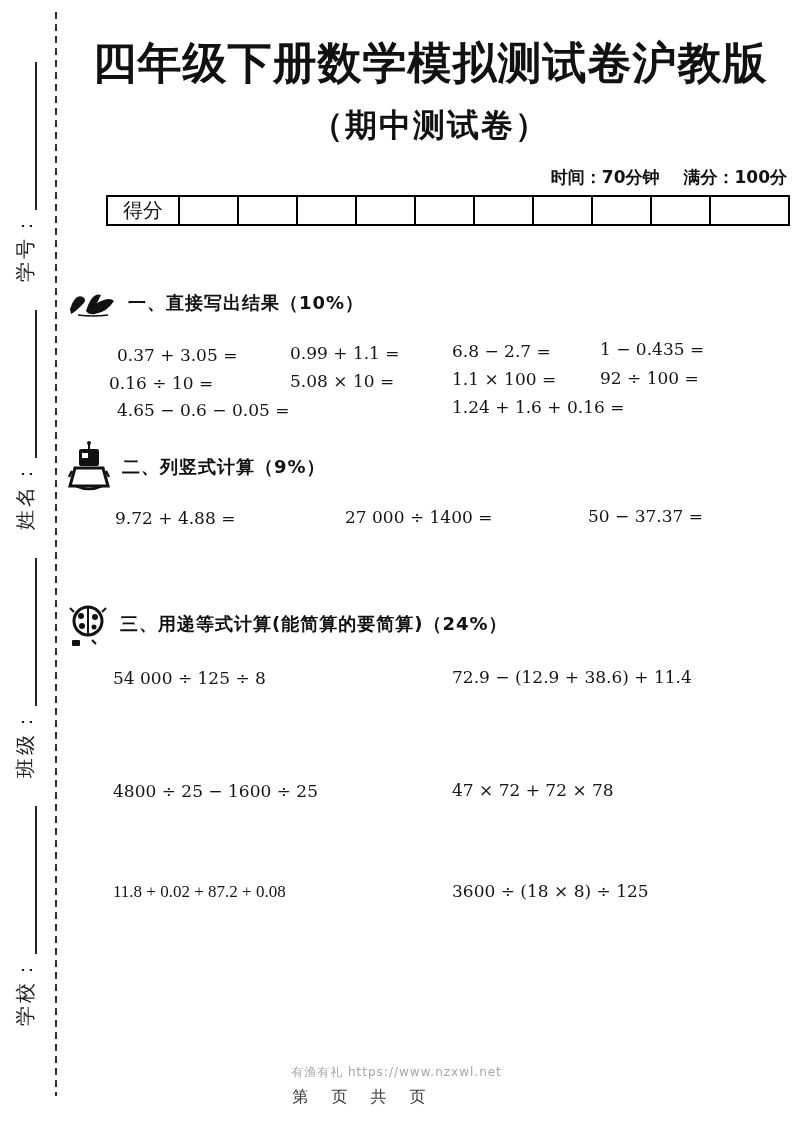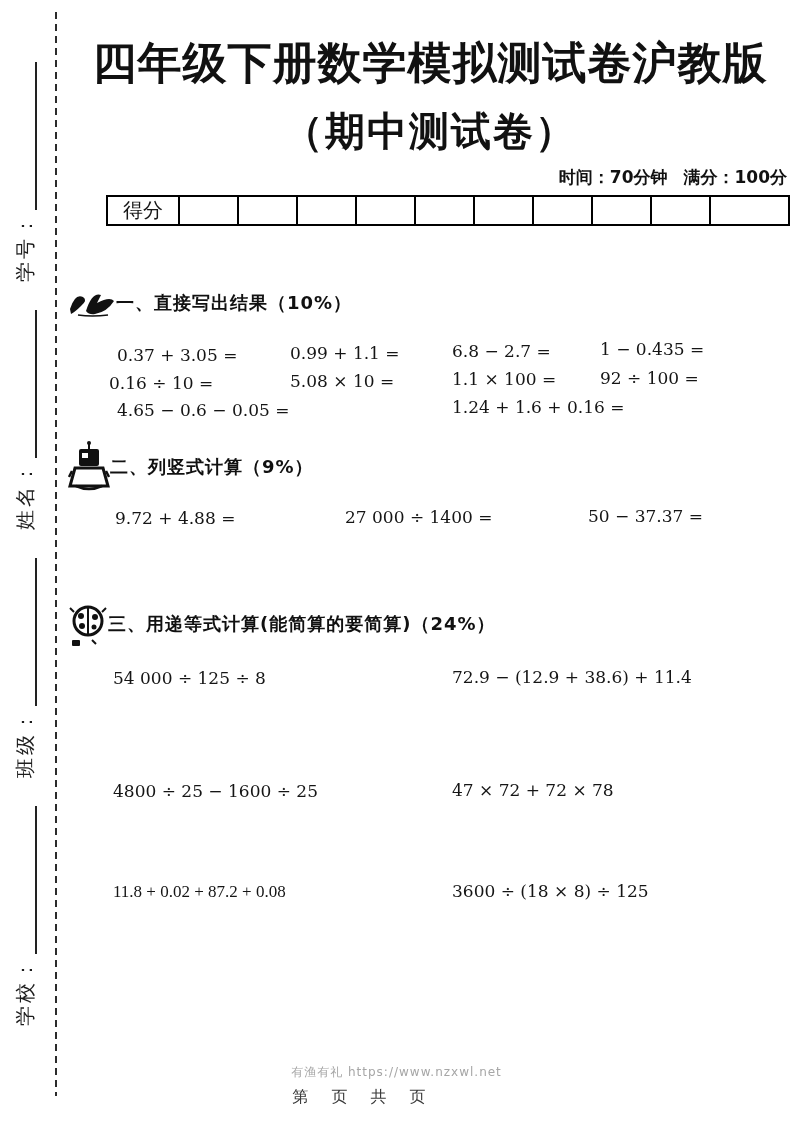--- a/index.html
+++ b/index.html
@@ -28,38 +28,38 @@
   }
   .m-line { width:148px; height:24px; border-bottom:2px solid #222; }
 
   
   .title {
     position:absolute; left:70px; top:34px; width:720px; text-align:center;
     font-size:44px; font-weight:bold; letter-spacing:1px; white-space:nowrap;
   }
   .subtitle {
     position:absolute; left:70px; top:104px; width:720px; text-align:center;
-    font-size:40px; font-weight:bold; letter-spacing:2px;
+    font-size:32px; font-weight:bold; letter-spacing:2px;
   }
   .meta {
     position:absolute; top:166px; right:6px;
-    display:flex; gap:16px; font-size:17px; font-weight:bold; white-space:nowrap;
+    display:flex; gap:24px; font-size:17px; font-weight:bold; white-space:nowrap;
   }
 
   
   table.score { position:absolute; left:106px; top:195px; border-collapse:collapse; table-layout:fixed; }
   table.score td {
     border:2px solid #000; text-align:center; vertical-align:middle;
     font-family:"DejaVu Serif","Liberation Serif",serif; font-size:20px; padding:0; color:#161616;
   }
   tr.hdr td { height:36px; }
   tr.val td { height:28px; }
 
   
-  .sec-head { position:absolute; left:68px; display:flex; align-items:center; }
+  .sec-head { position:absolute; left:68px; display:flex; align-items:center; gap:12px; }
   .sec-icon { display:inline-flex; }
   .sec-title { font-size:18px; font-weight:bold; letter-spacing:1px; white-space:nowrap; }
 
   .prob {
     position:absolute; font-family:"DejaVu Serif","Liberation Serif",serif;
     font-size:17px; color:#151515; white-space:pre;
   }
 
   
   .footer-watermark {

